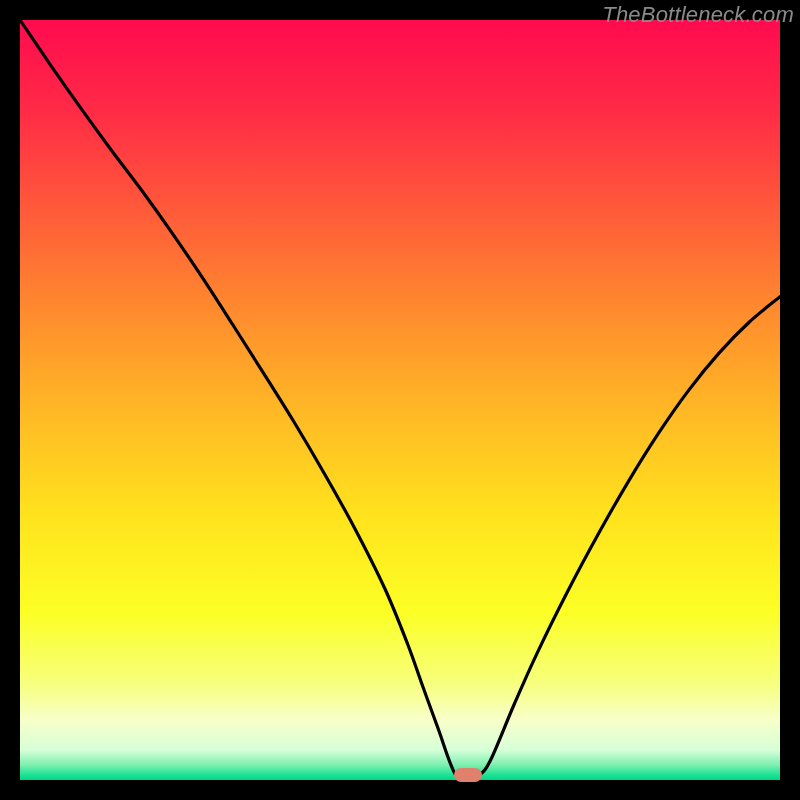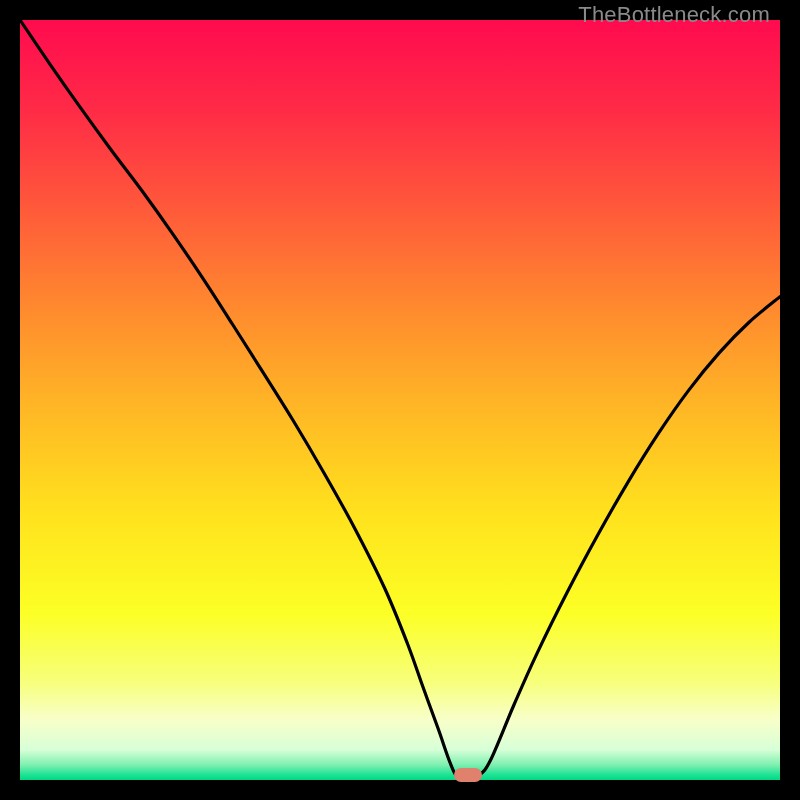--- a/index.html
+++ b/index.html
@@ -56,13 +56,13 @@
           <stop offset="99.3%" stop-color="#1fe295"></stop>
           <stop offset="100%" stop-color="#00d884"></stop>
         </linearGradient>
     </defs>
     <rect x="0" y="0" width="760" height="760" fill="url(#bgGrad)"></rect>
     <path id="curvePath" fill="none" d="M 0.00 0.00 C 5.07 7.47, 20.27 30.15, 30.40 44.84 C 40.53 59.53, 50.67 73.97, 60.80 88.16 C 70.93 102.35, 81.07 116.28, 91.20 129.96 C 101.33 143.64, 111.47 156.43, 121.60 170.24 C 131.73 184.05, 141.87 198.23, 152.00 212.80 C 162.13 227.37, 172.27 242.31, 182.40 257.64 C 192.53 272.97, 202.67 288.93, 212.80 304.76 C 222.93 320.59, 233.07 336.55, 243.20 352.64 C 253.33 368.73, 263.47 384.56, 273.60 401.28 C 283.73 418.00, 293.87 435.23, 304.00 452.96 C 314.13 470.69, 324.27 488.43, 334.40 507.68 C 344.53 526.93, 355.93 549.10, 364.80 568.48 C 373.67 587.86, 381.27 607.62, 387.60 623.96 C 393.93 640.30, 397.73 652.46, 402.80 666.52 C 407.87 680.58, 412.55 693.63, 418.00 708.32 C 423.45 723.01, 430.41 746.95, 435.48 754.68 C 440.55 762.41, 444.35 754.68, 448.40 754.68 C 452.45 754.68, 456.00 757.34, 459.80 754.68 C 463.60 752.02, 465.50 750.37, 471.20 738.72 C 476.90 727.07, 486.40 702.24, 494.00 684.76 C 501.60 667.28, 507.93 652.59, 516.80 633.84 C 525.67 615.09, 537.07 592.04, 547.20 572.28 C 557.33 552.52, 567.47 533.65, 577.60 515.28 C 587.73 496.91, 597.87 479.05, 608.00 462.08 C 618.13 445.11, 628.27 428.77, 638.40 413.44 C 648.53 398.11, 658.67 383.55, 668.80 370.12 C 678.93 356.69, 689.07 344.28, 699.20 332.88 C 709.33 321.48, 719.47 311.09, 729.60 301.72 C 739.73 292.35, 754.93 280.82, 760.00 276.64" stroke="#000000" stroke-width="3.2" stroke-linecap="round" stroke-linejoin="round"></path>
   </svg>
   <div id="notch" class="notch" style="left: 433.64px; top: 747.68px; width: 28px; height: 14px; background: rgb(224, 129, 110);"></div>
 </div>
 
-<div id="watermark" class="watermark" style="top: 2px; right: 30px;">TheBottleneck.com</div>
+<div id="watermark" class="watermark" style="top: 2px; right: 6px; font-style: italic;">TheBottleneck.com</div>
 
 </body></html>

